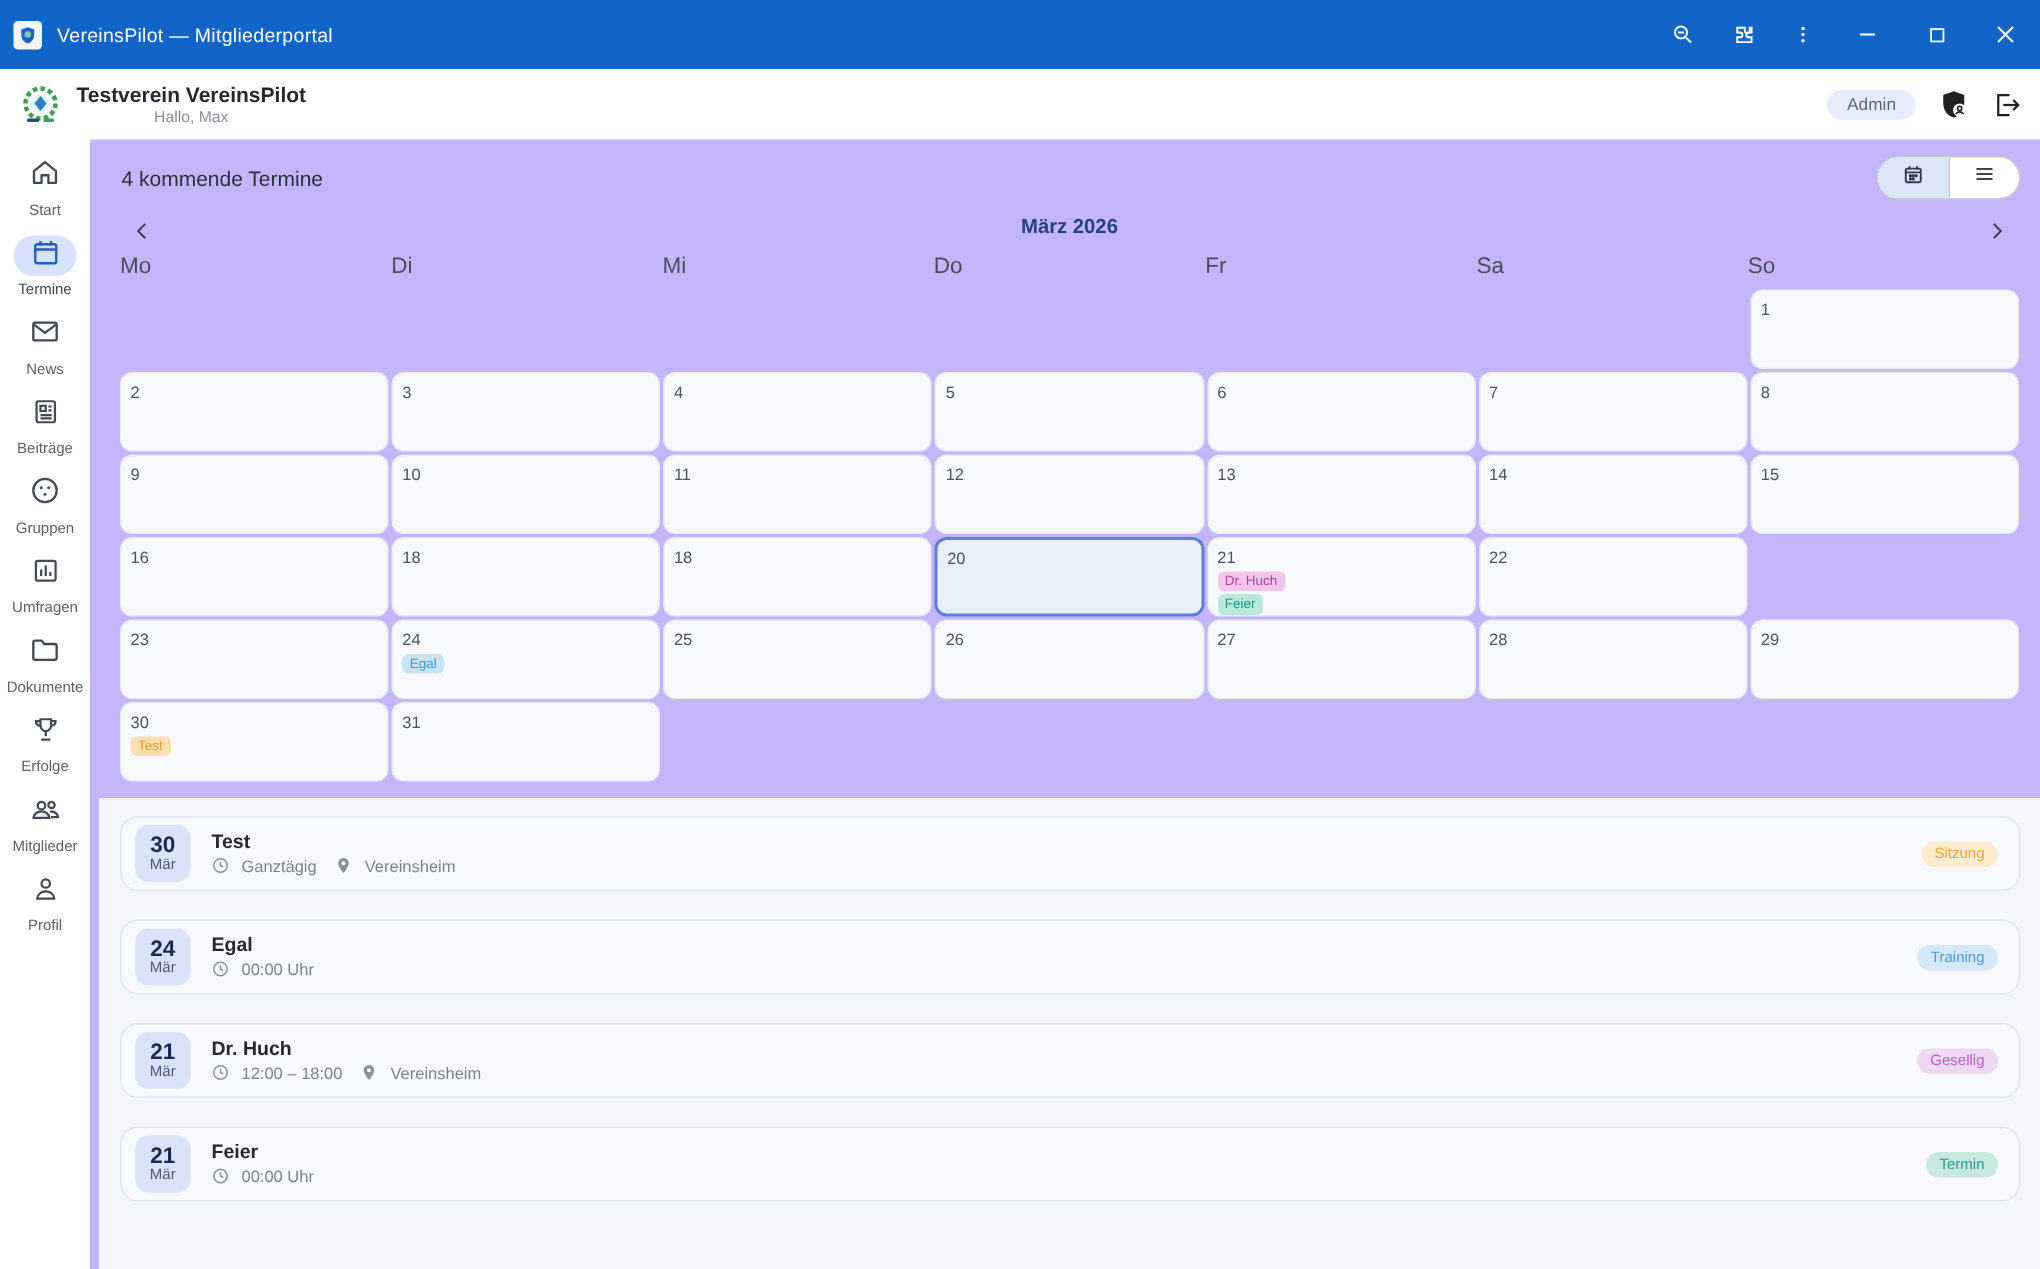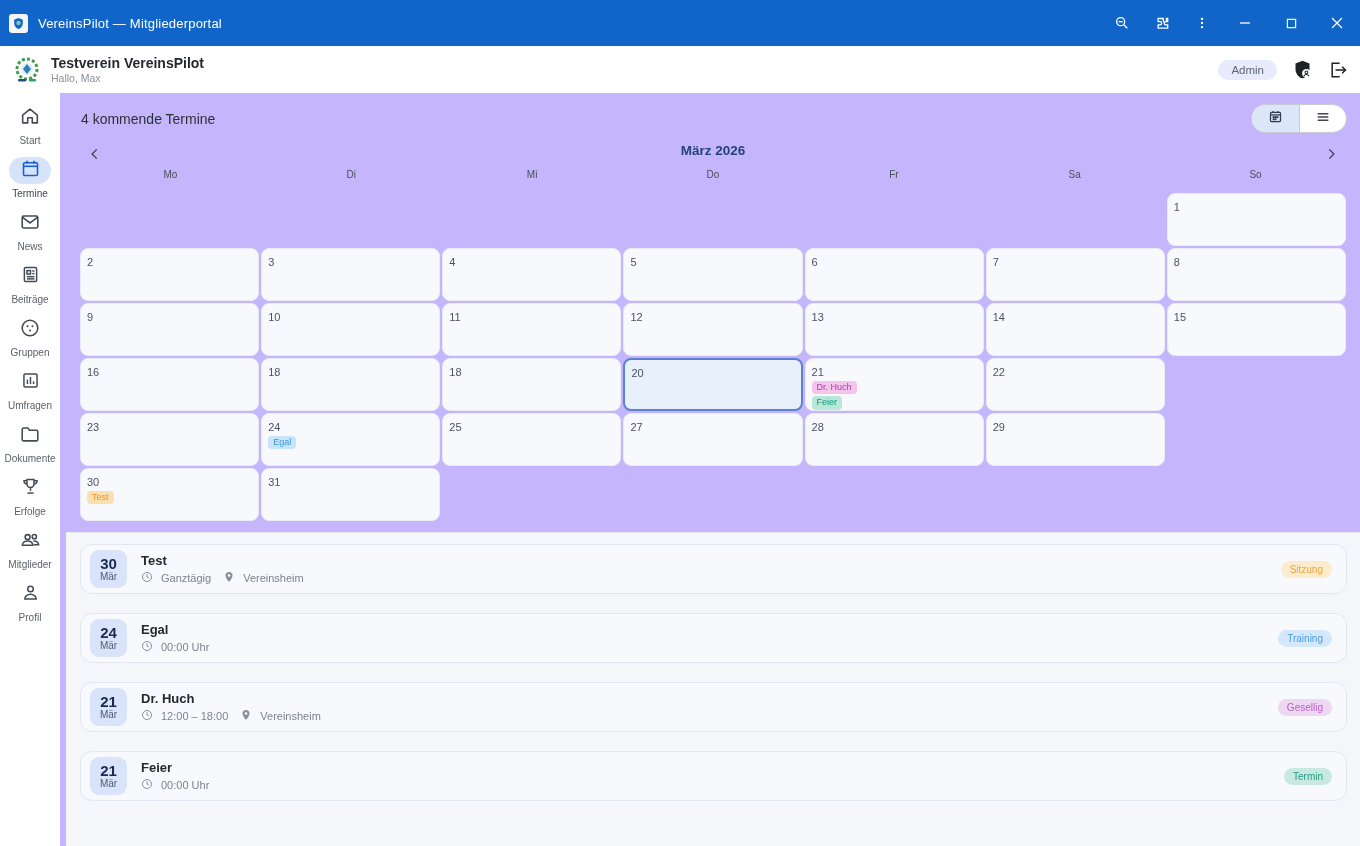--- a/index.html
+++ b/index.html
@@ -11,21 +11,21 @@
   .app-ico { width:19px; height:19px; background:#f3f5f7; border-radius:3px; margin-left:9px;
              display:flex; align-items:center; justify-content:center; }
   .tb-title { font-size:13px; margin-left:10px; font-weight:500; letter-spacing:.2px; }
   .tb-right { margin-left:auto; display:flex; align-items:center; }
   .tb-btn { width:40px; height:34px; display:flex; align-items:center; justify-content:center; cursor:pointer; }
   .win-btn { width:46px; }
 
   
   .header { height:47px; display:flex; align-items:center; padding:0 12px 0 10px; background:#fff; }
   .logo { width:28px; height:28px; margin-left:3px; }
-  .org { margin-left:10px; display:flex; flex-direction:column; }
+  .org { margin-left:10px; display:flex; flex-direction:column;text-align:center; }
   .org-name { font-size:14px; font-weight:700; color:#25282e; }
   .org-greet { font-size:10.5px; color:#8a8f98; margin-top:1px; }
   .hdr-right { margin-left:auto; display:flex; align-items:center; gap:15px; }
   .admin-pill { background:#e7ebfb; color:#5c6678; font-size:11.5px; padding:4px 13px; border-radius:13px; }
   .hdr-ic { display:flex; align-items:center; justify-content:center; cursor:pointer; }
 
   
   .app-body { display:flex; height:765px; }
   .sidebar { width:66px; border-right:6px solid #c4b5fd; background:#fff; display:flex;
              flex-direction:column; align-items:center; padding-top:6px; flex-shrink:0; }
@@ -49,21 +49,21 @@
   .vt-seg + .vt-seg { border-left:1px solid #c7cad3; }
 
   
   .cal-nav { position:relative; height:30px; margin:2px 14px 0; }
   .nav-chev { position:absolute; top:2px; width:26px; height:26px; display:flex; align-items:center;
               justify-content:center; cursor:pointer; }
   .nav-chev.left { left:2px; } .nav-chev.right { right:2px; }
   .month-label { position:absolute; left:0; right:0; text-align:center; top:4px;
                  font-size:13.5px; font-weight:700; color:#24427c; }
   .weekday-row { display:grid; grid-template-columns:repeat(7,1fr); padding:0 14px; height:22px; }
-  .wd { text-align:center; font-size:10px; color:#4a4f57; }
+  .wd { text-align:left; font-size:15px; color:#4a4f57; }
   .cal-grid { padding:2px 14px 0; }
   .cal-row { display:grid; grid-template-columns:repeat(7,1fr); gap:2px; margin-bottom:2px; }
   .cell { height:53px; background:#f8f9fd; border:1px solid #eaecf3; border-radius:8px; padding:3px 6px;
           cursor:pointer; overflow:hidden; }
   .cell.empty { visibility:hidden; }
   .cell.selected { background:#e8f0fc; border:2px solid #5b80d5; }
   .day-num { font-size:11px; color:#4b5160; }
   .chips { margin-top:1px; }
   .chip { display:block; width:fit-content; font-size:9px; padding:1px 5px; border-radius:4px;
           margin-bottom:2px; cursor:pointer; line-height:1.25; }
@@ -522,20 +522,26 @@
             </div>
           <div class="cell">
               <span class="day-num">24</span>
               <div class="chips">
 
               <span class="chip blue">Egal</span>
             </div>
             </div>
           <div class="cell">
               <span class="day-num">25</span>
+              <div class="chips">
+                
+              </div>
+            </div>
+          <div class="cell">
+              <span class="day-num">26</span>
               <div class="chips">
                 
               </div>
             </div>
           <div class="cell">
               <span class="day-num">27</span>
               <div class="chips">
                 
               </div>
             </div>

